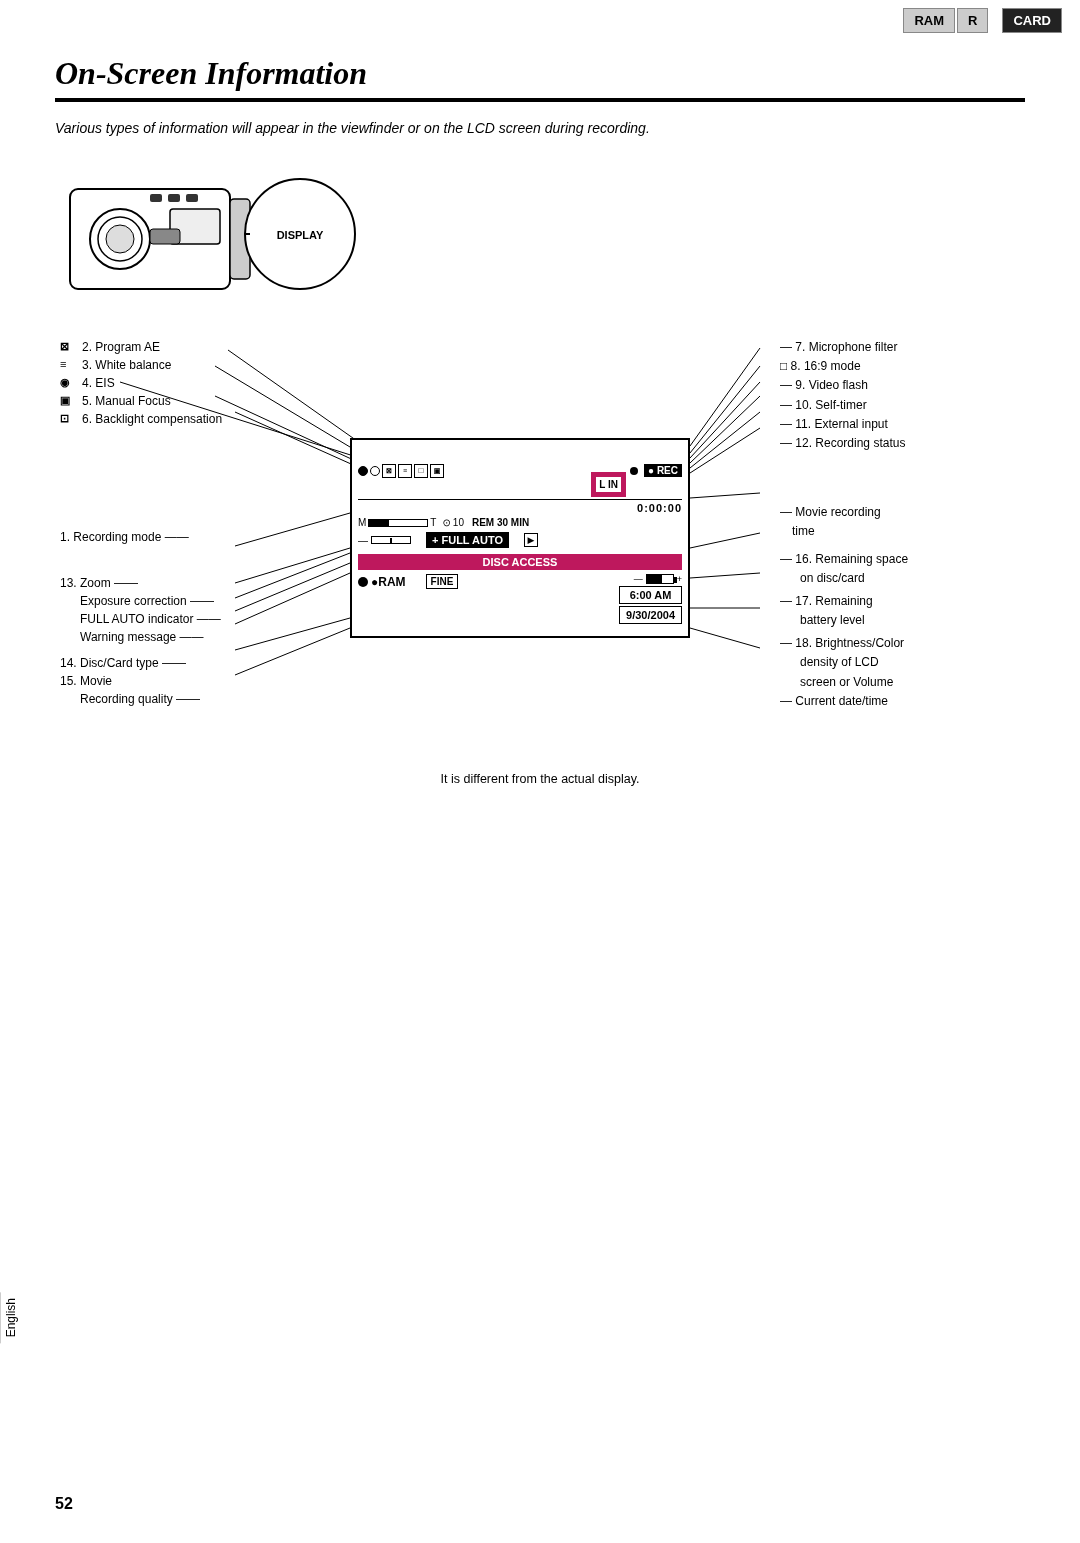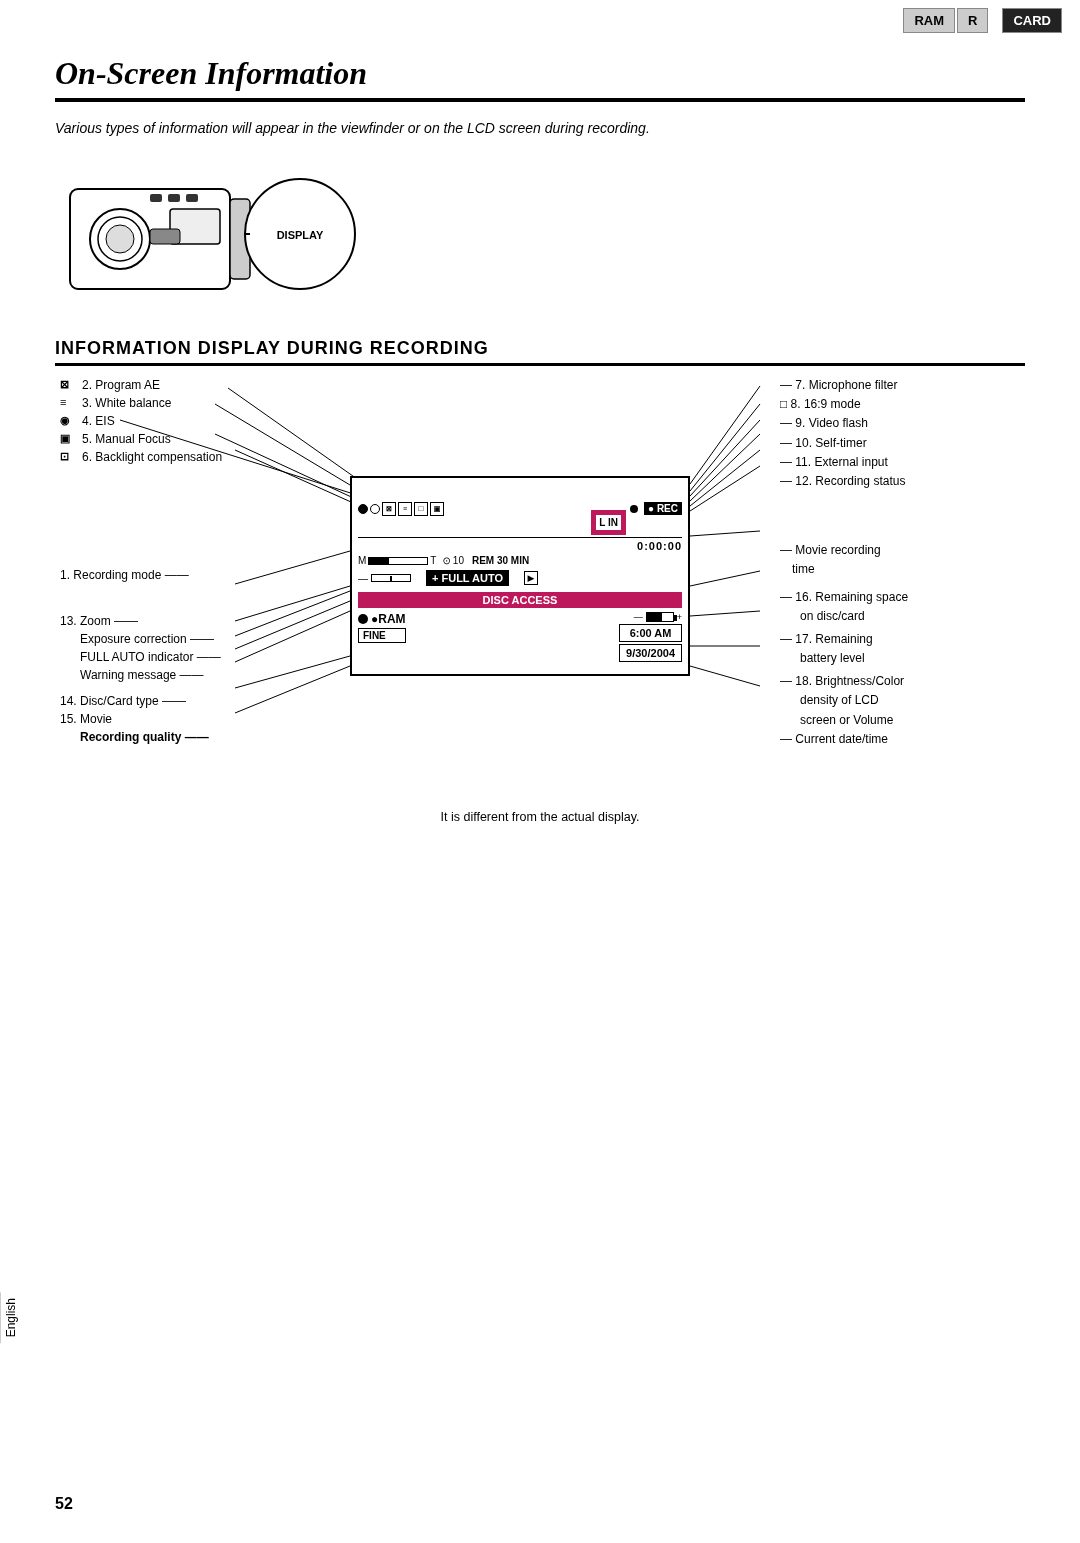--- a/index.html
+++ b/index.html
@@ -279,22 +279,21 @@
 
     .screen-bottom-area {
       display: flex;
       justify-content: space-between;
       align-items: flex-start;
       margin-top: 4px;
     }
 
     .screen-bottom-left {
       display: flex;
-      flex-direction: column;
-      gap: 2px;
+      gap: 20px;
     }
 
     .screen-bottom-right {
       display: flex;
       flex-direction: column;
       gap: 2px;
       text-align: right;
     }
     .batt-outer {
       width: 28px;
@@ -395,21 +394,20 @@
         <rect x="90" y="70" width="30" height="15" rx="3" fill="#888" stroke="#000" stroke-width="1"></rect>
 
         <ellipse cx="240" cy="75" rx="55" ry="55" fill="#fff" stroke="#000" stroke-width="2"></ellipse>
         <text x="240" y="80" text-anchor="middle" font-size="11" font-weight="bold" font-family="Arial">DISPLAY</text>
 
         <line x1="190" y1="75" x2="185" y2="75" stroke="#000" stroke-width="2"></line>
       </svg>
     </div>
   </div>
 
-  <div class="section-heading">INFORMATION DISPLAY DURING RECORDING</div>
 
 
   <div class="diagram-area">
 
     <svg class="connector-svg">
 
       <line x1="168" y1="12" x2="300" y2="105" stroke="#000" stroke-width="1"></line>
 
       <line x1="155" y1="28" x2="300" y2="115" stroke="#000" stroke-width="1"></line>
 
@@ -495,21 +493,21 @@
       <div class="label-item">
         <span style="padding-left:20px;">Warning message ——</span>
       </div>
       <div class="label-item" style="margin-top:8px;">
         <span>14. Disc/Card type ——</span>
       </div>
       <div class="label-item">
         <span>15. Movie</span>
       </div>
       <div class="label-item">
-        <span style="padding-left:20px;font-weight:bold;">Recording quality ——</span>
+        <span style="padding-left:20px;">Recording quality ——</span>
       </div>
     </div>
 
     <div class="screen-box">
       <div class="screen-inner">
 
         <div class="screen-top-icons">
           <div class="icons-top-left">
             <div class="icon-circle"></div>
             <div style="width:10px;height:10px;border-radius:50%;border:1.5px solid #000;"></div>

